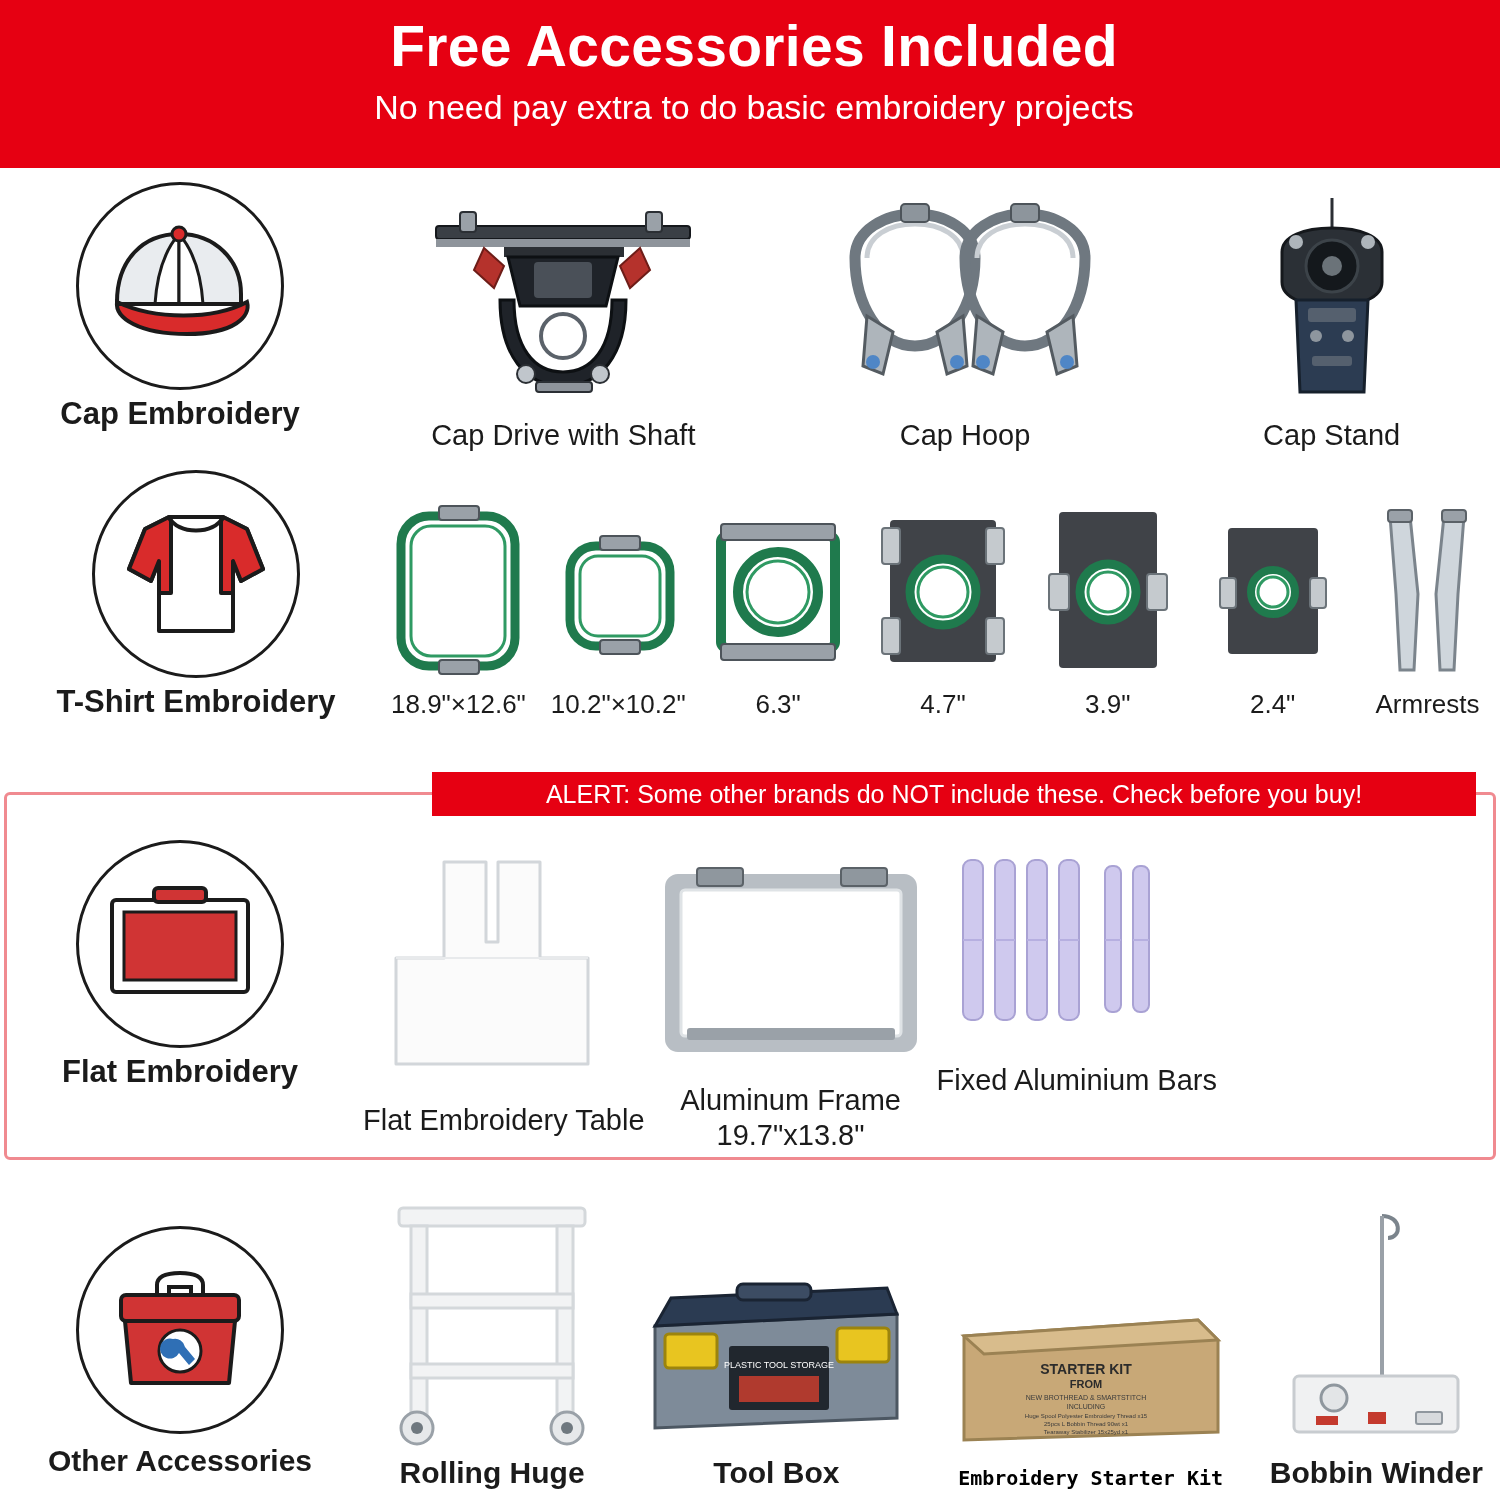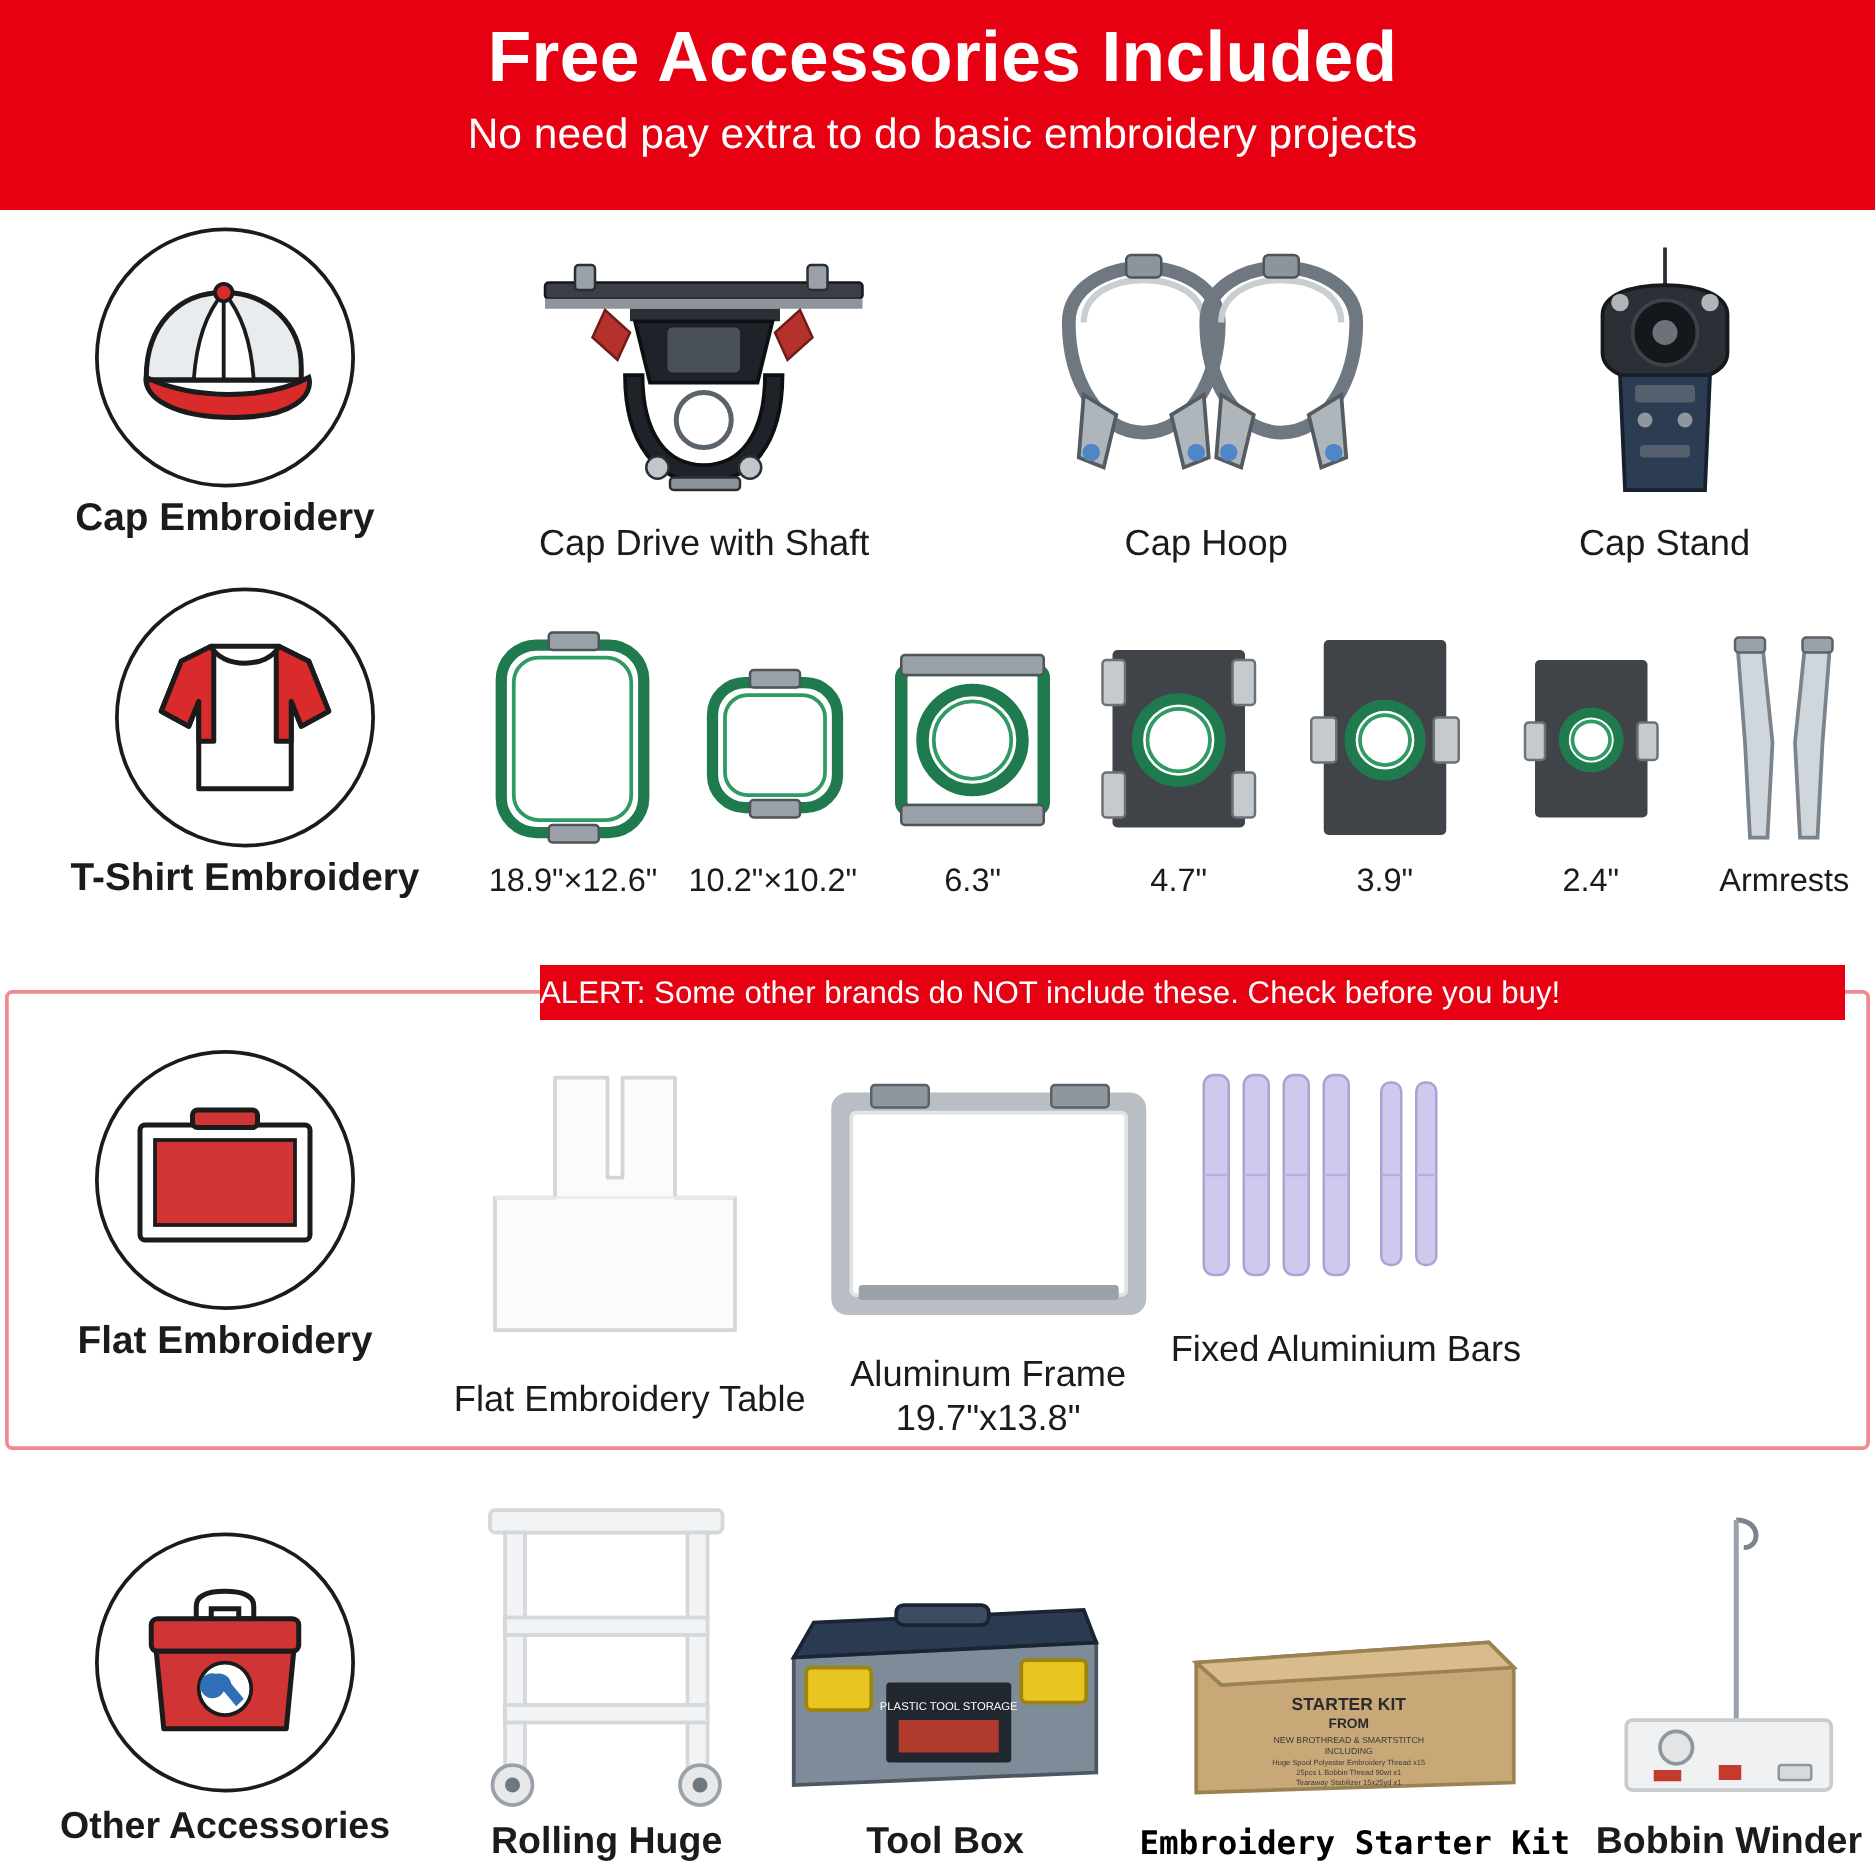--- a/index.html
+++ b/index.html
@@ -76,35 +76,35 @@
   }
 
   
   .alert-bar {
     position: absolute;
     left: 432px; top: 772px;
     width: 1044px; height: 44px;
     background: #e60012;
     color: #fff;
     font-size: 25px;
-    display: flex; align-items: center; justify-content: flex-start;
+    display: flex; align-items: center; justify-content: center;
     z-index: 5;
   }
   .flat-box {
     position: absolute;
     left: 4px; top: 792px;
     width: 1492px; height: 368px;
     border: 3px solid #f08a90;
     border-radius: 6px;
   }
 
   
   .mono-label {
     font-family: "DejaVu Sans Mono", monospace;
-    font-size: 26px;
+    font-size: 20px;
     font-weight: bold;
   }
   .bottom-label { font-size: 30px; font-weight: bold; color: #1b1b1b; white-space: nowrap; }
 </style>
 </head>
 <body>
 
 <div class="page">
 
   <div class="header">

